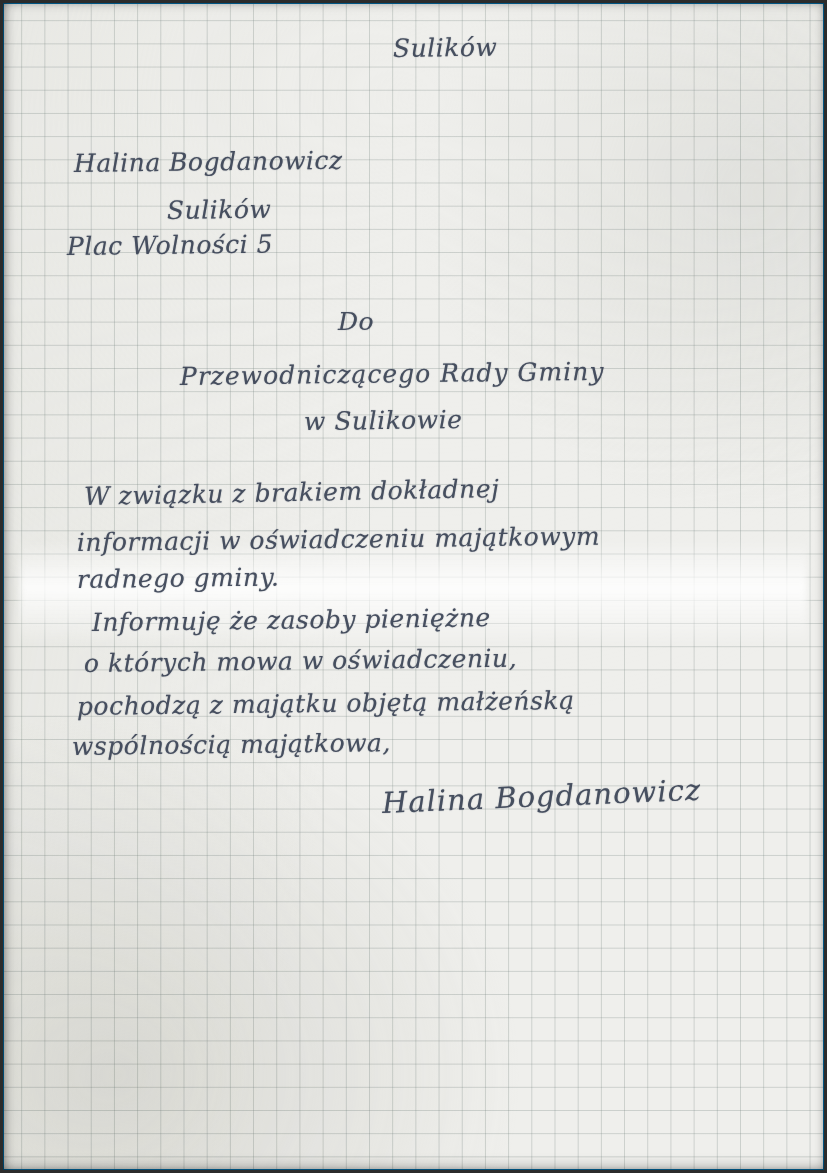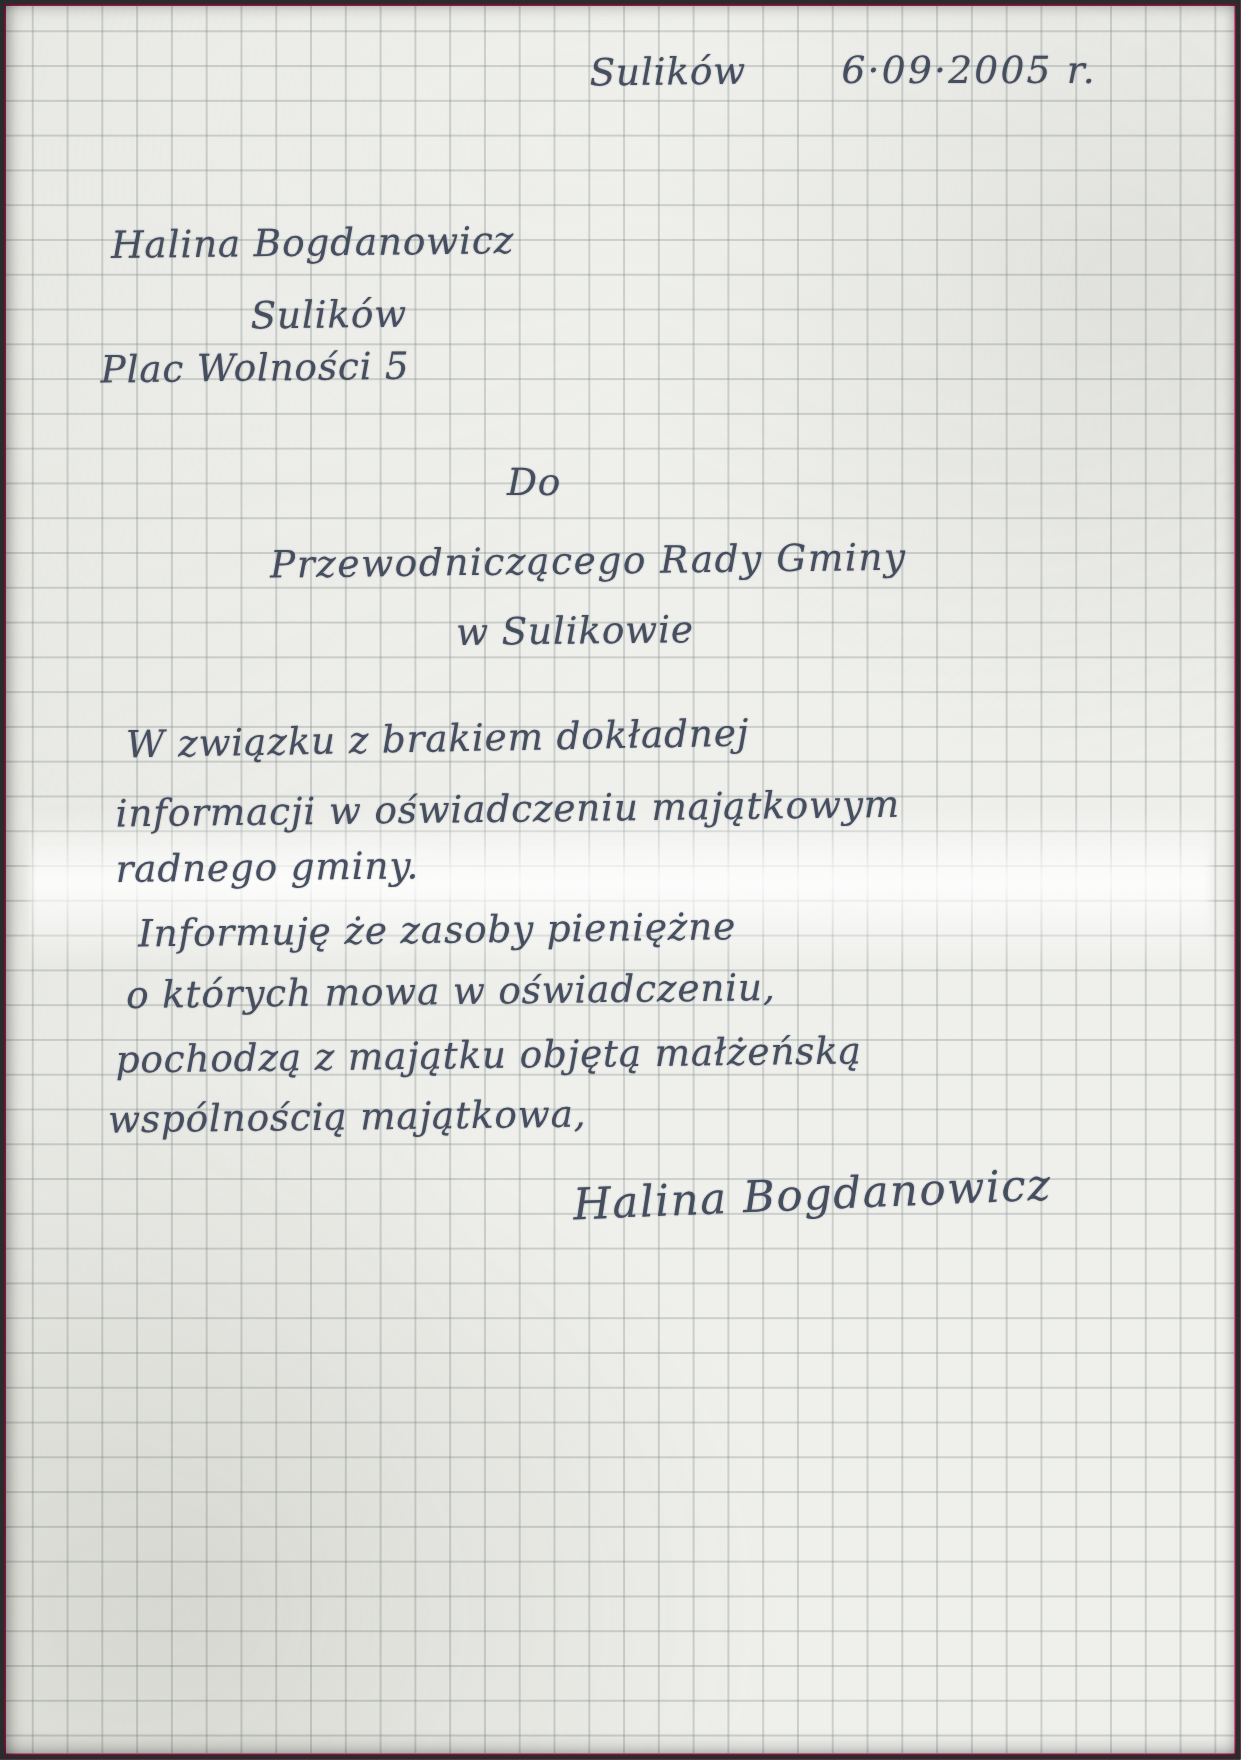--- a/index.html
+++ b/index.html
@@ -5,21 +5,21 @@
   html, body {
     margin: 0;
     padding: 0;
     background: #1d1d1d;
   }
   #page {
     position: relative;
     width: 827px;
     height: 1173px;
     overflow: hidden;
-    background: #be185d;
+    background: #0369a1;
     font-family: "DejaVu Sans", sans-serif;
     text-align: center;
   }
   
   #page::after {
     content: "";
     position: absolute;
     inset: 0;
     pointer-events: none;
     box-shadow:
@@ -95,21 +95,20 @@
 </head>
 <body>
 
 <div id="page">
   <div id="sheet">
     <div id="grid"></div>
     <div id="shade"></div>
     <div id="glare"></div>
 
     <div class="hw s32 skew2" style="left:389px; top:30px;">Sulików</div>
-    <div class="hw s32" style="left:557px; top:28px; letter-spacing:1.5px;">6·09·2005 r.</div>
 
     <div class="hw s32 skew2" style="left:70px; top:145px;">Halina Bogdanowicz</div>
     <div class="hw s32 skew2" style="left:163px; top:192px;">Sulików</div>
     <div class="hw s32 skew2" style="left:63px; top:228px;">Plac Wolności 5</div>
 
     <div class="hw s32" style="left:334px; top:303px;">Do</div>
     <div class="hw s32 skew2" style="left:176px; top:358px; letter-spacing:1px;">Przewodniczącego Rady Gminy</div>
     <div class="hw s32 skew2" style="left:300px; top:403px;">w Sulikowie</div>
 
     <div class="hw body-line skew" style="left:80px; top:478px;">W związku z brakiem dokładnej</div>

